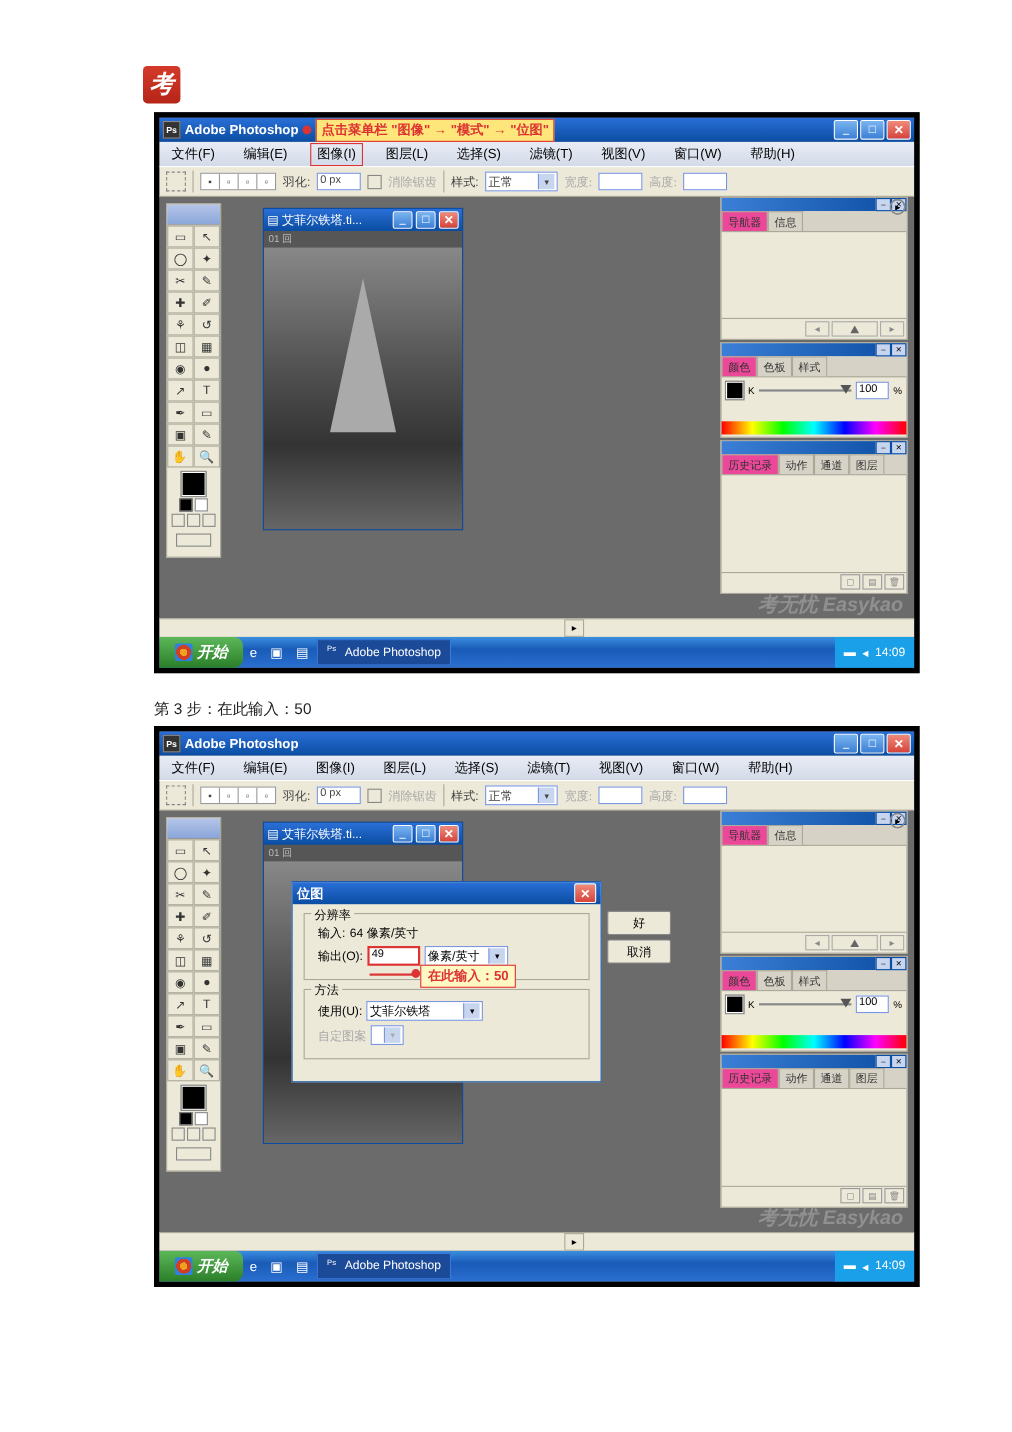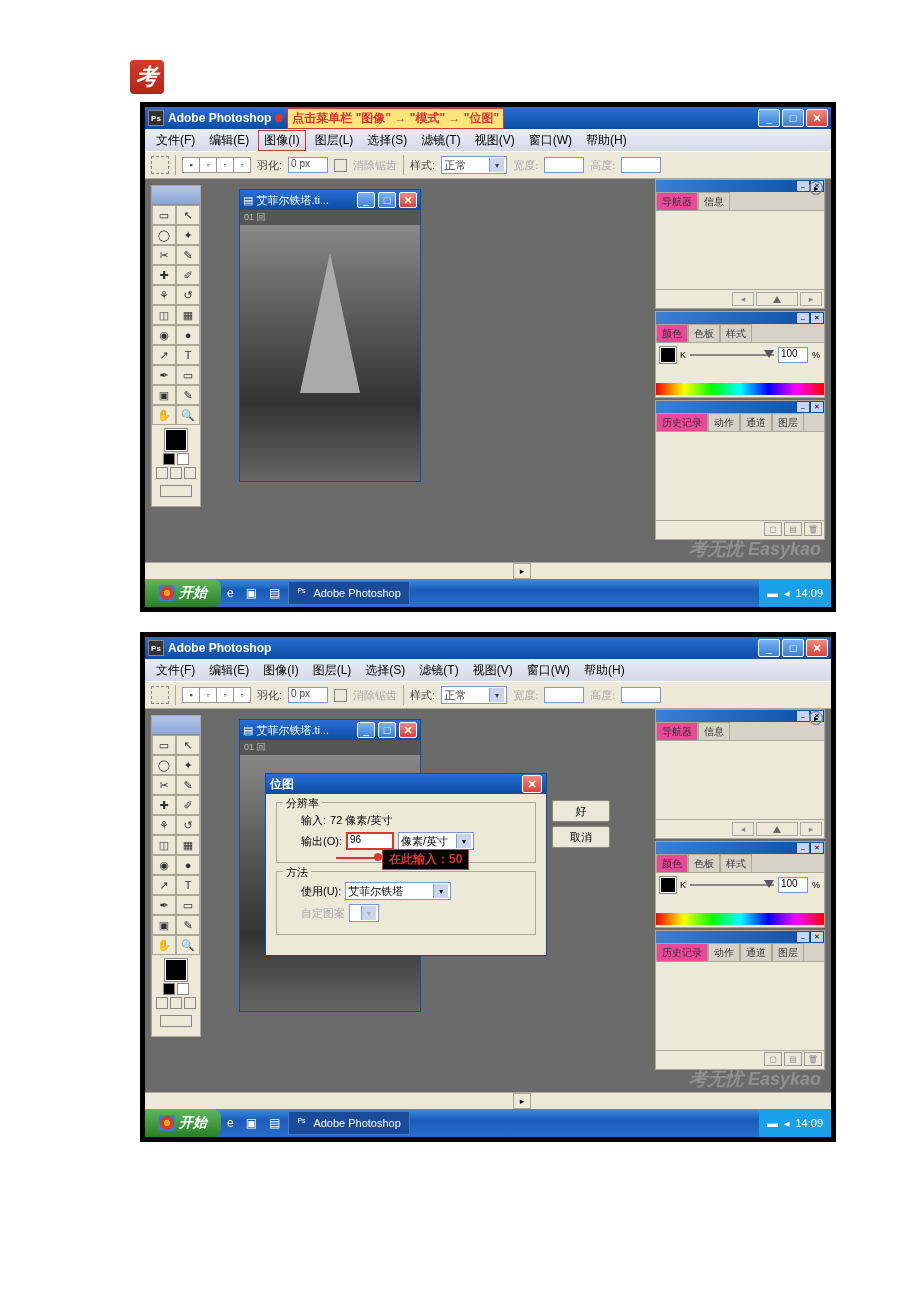--- a/index.html
+++ b/index.html
@@ -15,21 +15,21 @@
 .ps-window { width:686px; border:5px solid #000000; margin:0 auto 20px 140px; background:#6b6b6b; }
 .titlebar { height:22px; background:linear-gradient(#2a6fd7,#0a4da2); display:flex; align-items:center; padding:0 3px; color:#fff; font:bold 12px 'Tahoma',sans-serif; gap:4px; }
 .titlebar .ps-ico { width:14px; height:14px; background:#333; border:1px solid #888; font-size:8px; display:flex;align-items:center;justify-content:center; }
 .titlebar .spacer { flex:1; }
 .win-btns { display:flex; gap:2px; }
 .win-btn { width:20px; height:16px; display:flex; align-items:center; justify-content:center; font:bold 11px Tahoma; border:1px solid #fff; border-radius:2px; }
 .wb-min,.wb-max { background:linear-gradient(#7ab5f0,#3b7fd6); color:#fff; }
 .wb-close { background:linear-gradient(#f08b7a,#d6433b); color:#fff; }
 .callout { background:#ffe67a; border:1px solid #d33; color:#d33; padding:1px 4px; font-size:12px; font-weight:bold; }
 .red-dot{width:8px;height:8px;border-radius:50%;background:#d33;display:inline-block;}
-.menubar { background:linear-gradient(#e8ecf5,#d3dae8); height:22px; display:flex; align-items:center; padding:0 6px; gap:4px; font-size:12px; color:#000; }
+.menubar { background:linear-gradient(#e8ecf5,#d3dae8); height:22px; display:flex; align-items:center; padding:0 6px; gap:16px; font-size:12px; color:#000; }
 .menu-item { padding:1px 5px; }
 .menu-item.hl { border:1px solid #d33; }
 .optbar { background:#ece9d8; border-top:1px solid #fff; border-bottom:1px solid #aca899; height:26px; display:flex; align-items:center; padding:0 6px; gap:6px; font-size:11px; color:#444; }
 .opt-ico{width:16px;height:16px;border:1px dashed #888;}
 .opt-grp{display:flex;border:1px solid #999;background:#fff;}
 .opt-grp span{width:16px;height:14px;border-right:1px solid #999;display:flex;align-items:center;justify-content:center;font-size:9px;}
 .opt-grp span:last-child{border-right:none;}
 .input-sm{width:34px;height:14px;border:1px solid #7a96df;background:#fff;font-size:10px;padding:0 2px;}
 .checkbox{width:11px;height:11px;border:1px solid #888;background:#ece9d8;}
 .dropdown{background:#fff;border:1px solid #7a96df;height:16px;display:flex;align-items:center;padding:0 2px;font-size:11px;min-width:60px;justify-content:space-between;}
@@ -74,24 +74,24 @@
 .tb-item{padding:0 6px;color:#fff;display:flex;align-items:center;gap:4px;height:100%;}
 .tb-app{background:#1a4a98;border:1px solid #3a7ad8;height:22px;margin:0 2px;padding:0 8px;font-size:11px;}
 .tray{margin-left:auto;background:#1aa0e8;height:28px;display:flex;align-items:center;padding:0 8px;gap:6px;color:#fff;font-size:11px;}
 .step-text{margin:24px 0 6px 140px;font-size:14px;color:#222;}
 .dialog{position:absolute;left:120px;top:64px;width:280px;background:#ece9d8;border:1px solid #0a4da2;}
 .dlg-title{height:20px;background:linear-gradient(#2a6fd7,#0a4da2);color:#fff;font:bold 12px Tahoma;display:flex;align-items:center;padding:0 4px;}
 .dlg-title .spacer{flex:1;}
 .dlg-body{padding:8px 10px 12px;font-size:11px;position:relative;}
 .fieldset{border:1px solid #aca899;padding:6px 8px 8px;margin-bottom:8px;position:relative;}
 .fieldset .legend{position:absolute;top:-7px;left:6px;background:#ece9d8;padding:0 3px;font-size:11px;}
-.fld-row{display:flex;align-items:center;gap:4px;margin:4px 16px;font-size:11px;}
+.fld-row{display:flex;align-items:center;gap:4px;margin:4px 4px;font-size:11px;}
 .dlg-btn{position:absolute;right:-64px;width:56px;height:20px;background:#ece9d8;border:1px solid #888;border-radius:2px;font-size:11px;display:flex;align-items:center;justify-content:center;}
 .red-box{border:2px solid #d33;}
-.callout2{position:absolute;background:#000000;border:1px solid #d33;color:#d33;padding:1px 6px;font-size:12px;font-weight:bold;}
+.callout2{position:absolute;background:#fef9c3;border:1px solid #d33;color:#d33;padding:1px 6px;font-size:12px;font-weight:bold;}
 .nav-arrows{display:flex;gap:2px;align-items:center;font-size:9px;color:#888;}
 .nav-box{width:20px;height:12px;border:1px solid #aaa;display:flex;align-items:center;justify-content:center;}
 </style>
 </head>
 <body>
 
 <div class="page">
   <div class="header-row">
     <div class="logo-block">
       <div class="logo-sq">考</div>
@@ -289,20 +289,21 @@
           <span>Adobe Photoshop</span>
         </div>
       <div class="tray">
           <span>▬</span>
           <span>◂</span>
           <span>14:09</span>
         </div>
     </div>
   </div>
 
+  <div class="step-text">第 3 步：在此输入：50</div>
 
   <div class="ps-window">
     <div class="titlebar">
       <div class="ps-ico">Ps</div>
       <span>Adobe Photoshop</span>
       <div class="spacer"></div>
       <div class="win-btns">
         <div class="win-btn wb-min">_</div>
         <div class="win-btn wb-max">□</div>
         <div class="win-btn wb-close">✕</div>
@@ -408,25 +409,25 @@
             <div class="spacer"></div>
             <div class="win-btn wb-close" style="width:18px;height:16px">✕</div>
           </div>
         <div class="dlg-body">
           <div class="dlg-btn" style="top:6px">好</div>
           <div class="dlg-btn" style="top:32px">取消</div>
           <div class="fieldset">
             <div class="legend">分辨率</div>
             <div class="fld-row">
                 <span>输入:</span>
-                <span>72 像素/英寸</span>
+                <span>64 像素/英寸</span>
               </div>
             <div class="fld-row">
               <span>输出(O):</span>
-              <span class="input-sm red-box" style="width:40px">96</span>
+              <span class="input-sm red-box" style="width:40px">49</span>
               <div class="dropdown" style="min-width:70px">
                   <span>像素/英寸</span>
                   <span class="dd-btn">▾</span>
                 </div>
             </div>
           </div>
           <div style="position:relative;height:0">
             <div style="position:absolute;left:60px;top:-14px;width:40px;height:2px;background:#d33"></div>
             <span class="red-dot" style="position:absolute;left:98px;top:-18px"></span>
             <div class="callout2" style="left:106px;top:-22px">在此输入：50</div>

